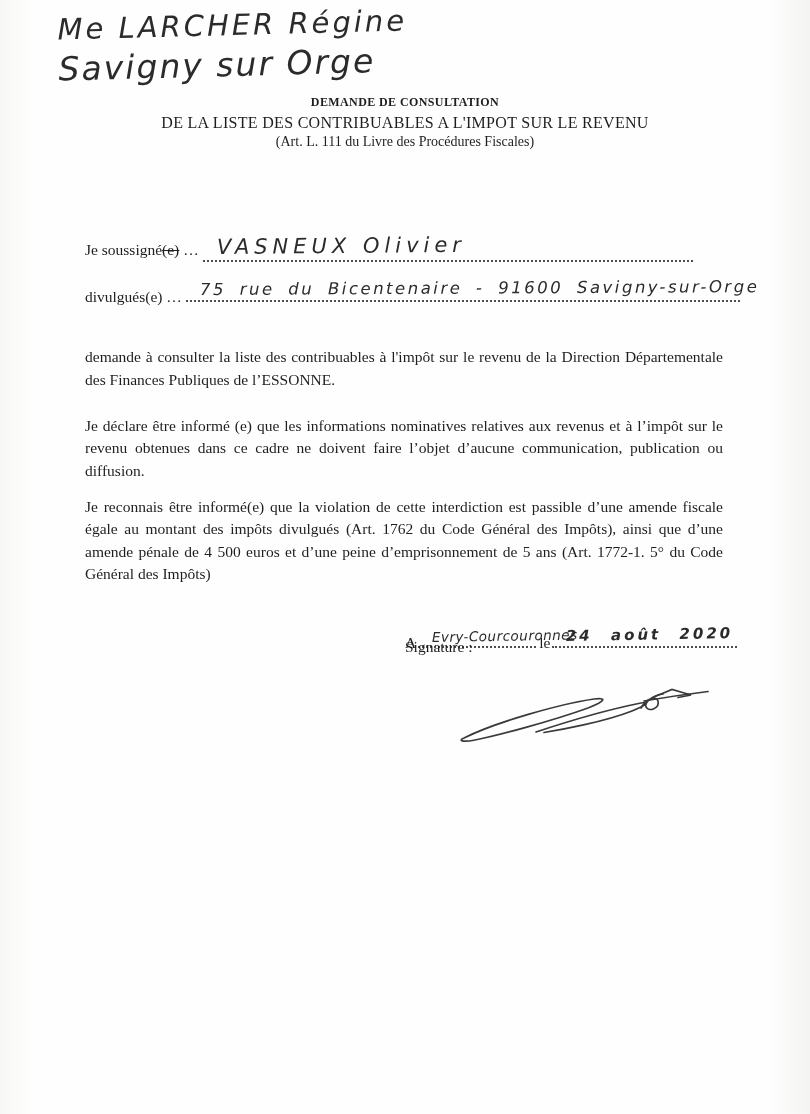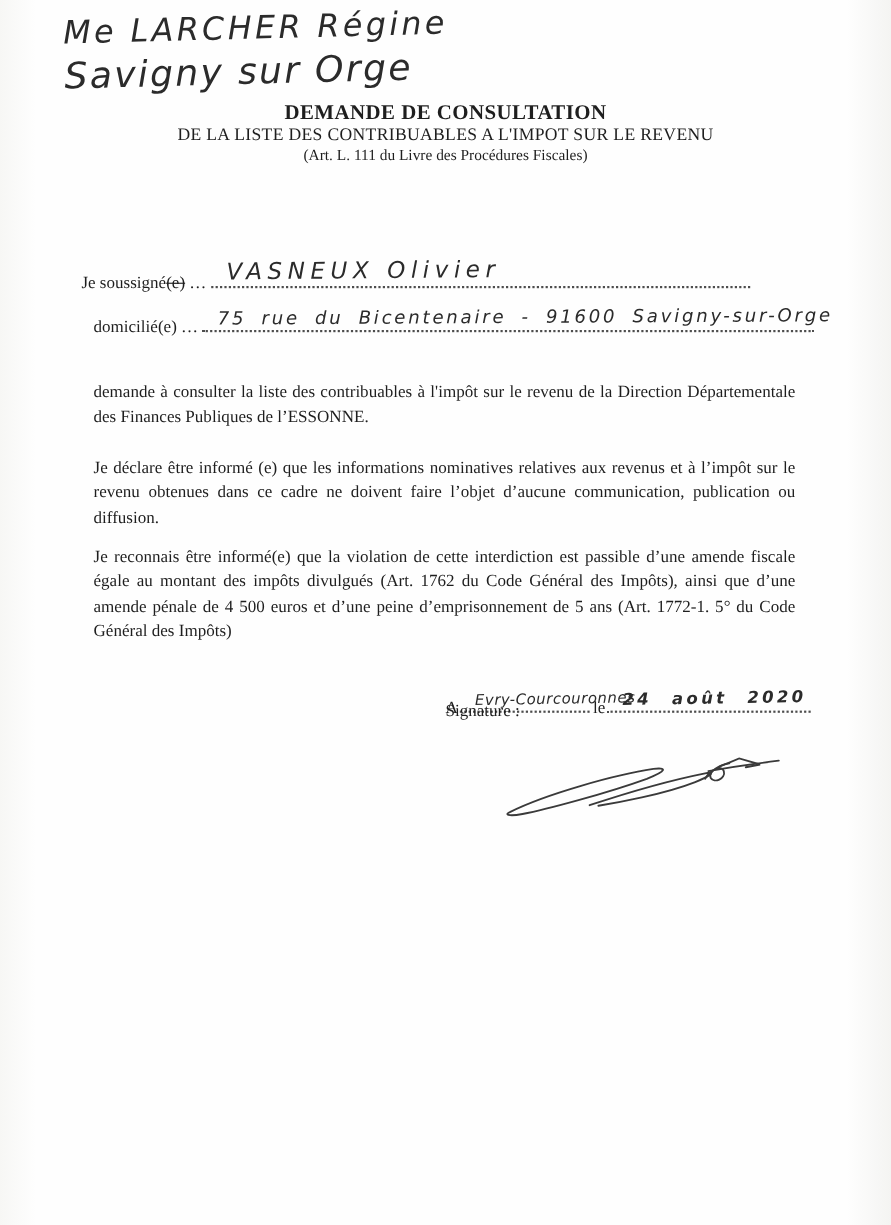--- a/index.html
+++ b/index.html
@@ -32,32 +32,32 @@
 
   
   .title-block {
     position: absolute;
     top: 93px;
     left: 0;
     width: 100%;
     text-align: center;
     line-height: 19.5px;
   }
-  .title-line1 { font-weight: bold; font-size: 19px; letter-spacing: 0.4px; }
+  .title-line1 { font-weight: bold; font-size: 12px; letter-spacing: 0.4px; }
   .title-line2 { font-weight: normal; font-size: 16px; letter-spacing: 0.3px; }
   .title-line3 { font-size: 14px; }
 
   
   .form-row {
     position: absolute;
     display: flex;
     align-items: baseline;
     font-size: 15.5px;
   }
-  .row-soussigne { top: 238px; left: 74px; width: 608px; }
+  .row-soussigne { top: 238px; left: 85px; width: 608px; align-items: center; }
   .row-domicilie { top: 278px; left: 85px; width: 655px; }
   .lbl { white-space: nowrap; }
   .struck { text-decoration: line-through; }
   .dots {
     flex: 1;
     position: relative;
     border-bottom: 2px dotted #4d4d4d;
     height: 22px;
     margin-left: 4px;
   }
@@ -129,21 +129,21 @@
   </div>
 
   <div class="form-row row-soussigne">
     <span class="lbl"><span>Je soussigné</span><span class="struck">(e)</span> …</span>
     <span class="dots">
       <span class="hw hw-fill hw-name">VASNEUX Olivier</span>
     </span>
   </div>
 
   <div class="form-row row-domicilie">
-    <span class="lbl"><span>domicilié(e)</span> …</span>
+    <span class="lbl"><span>divulgués(e)</span> …</span>
     <span class="dots">
       <span class="hw hw-fill hw-address">75 rue du Bicentenaire - 91600 Savigny-sur-Orge</span>
     </span>
   </div>
 
   <p class="para para-1">demande à consulter la liste des contribuables à l'impôt sur le revenu de la Direction Départementale des Finances Publiques de l’ESSONNE.</p>
   <p class="para para-2">Je déclare être informé (e) que les informations nominatives relatives aux revenus et à l’impôt sur le revenu obtenues dans ce cadre ne doivent faire l’objet d’aucune communication, publication ou diffusion.</p>
   <p class="para para-3">Je reconnais être informé(e) que la violation de cette interdiction est passible d’une amende fiscale égale au montant des impôts divulgués (Art. 1762 du Code Général des Impôts), ainsi que d’une amende pénale de 4 500 euros et d’une peine d’emprisonnement de 5 ans (Art. 1772-1. 5° du Code Général des Impôts)</p>
 
   <div class="date-row">

